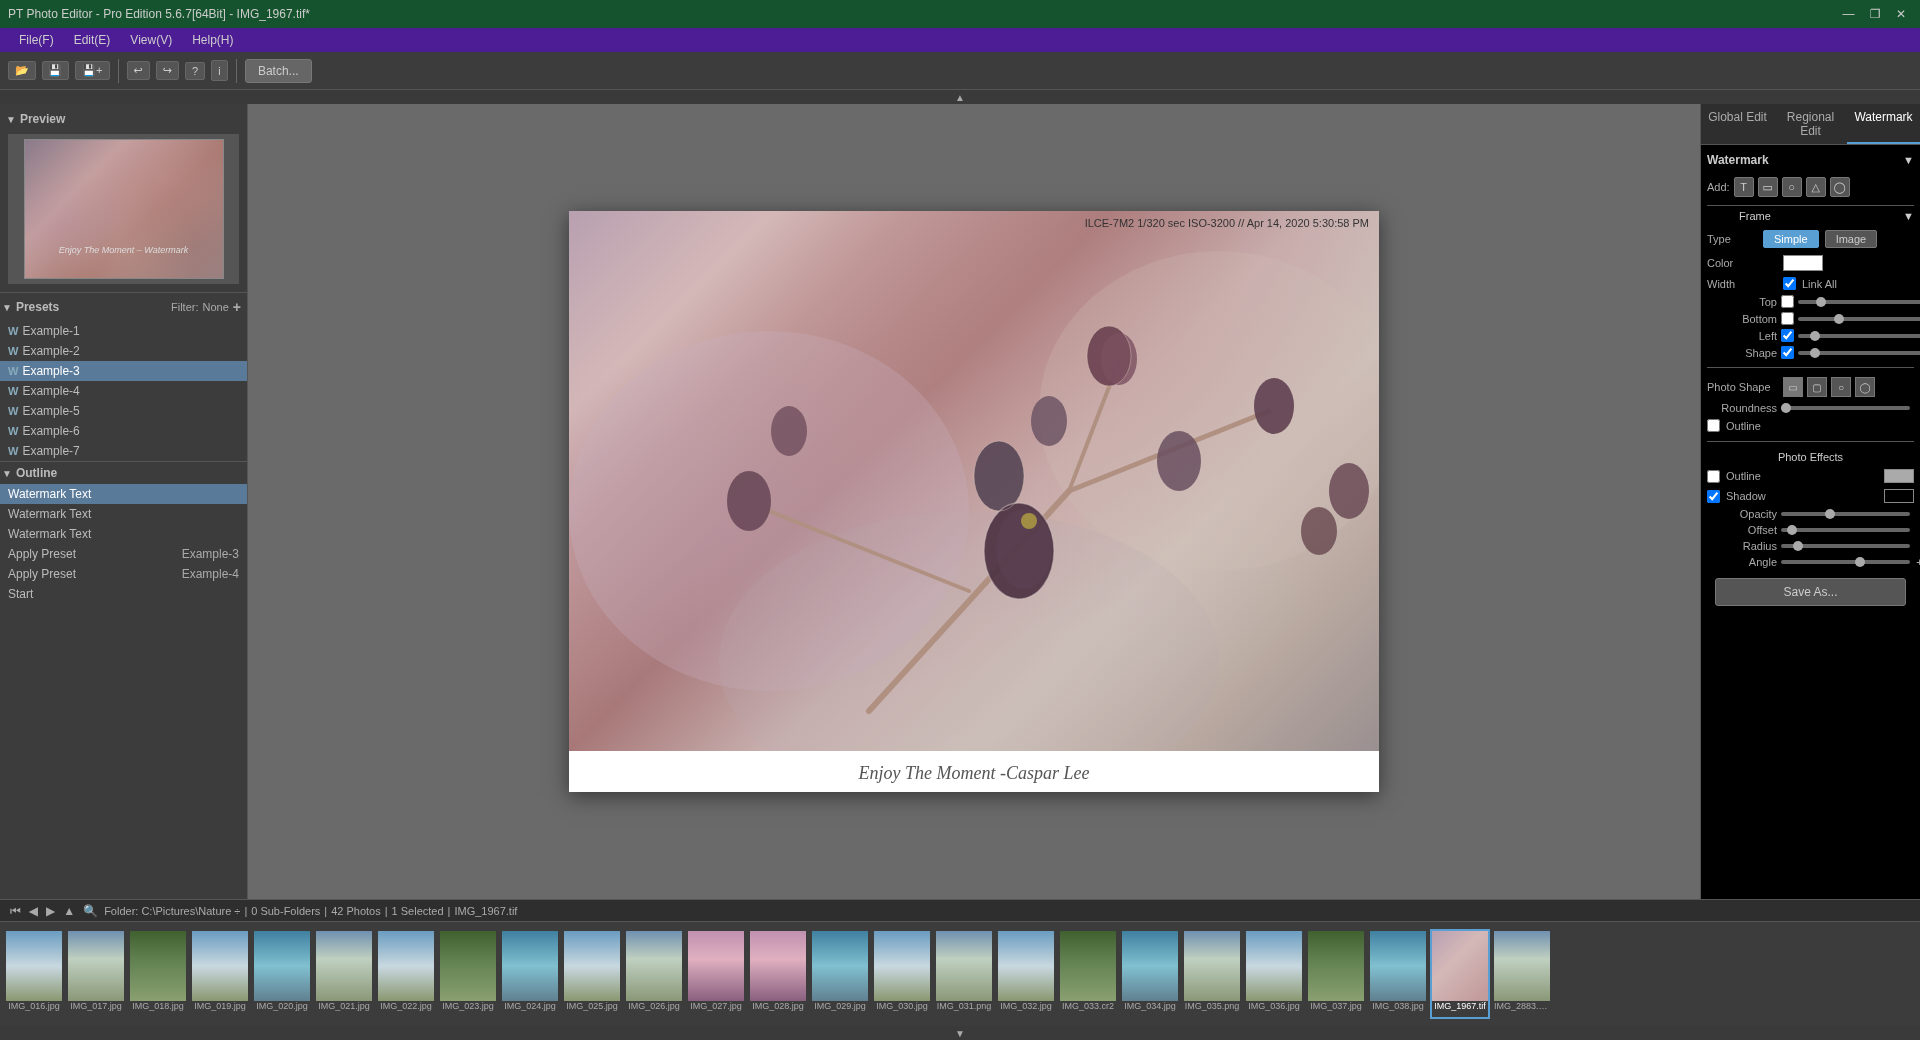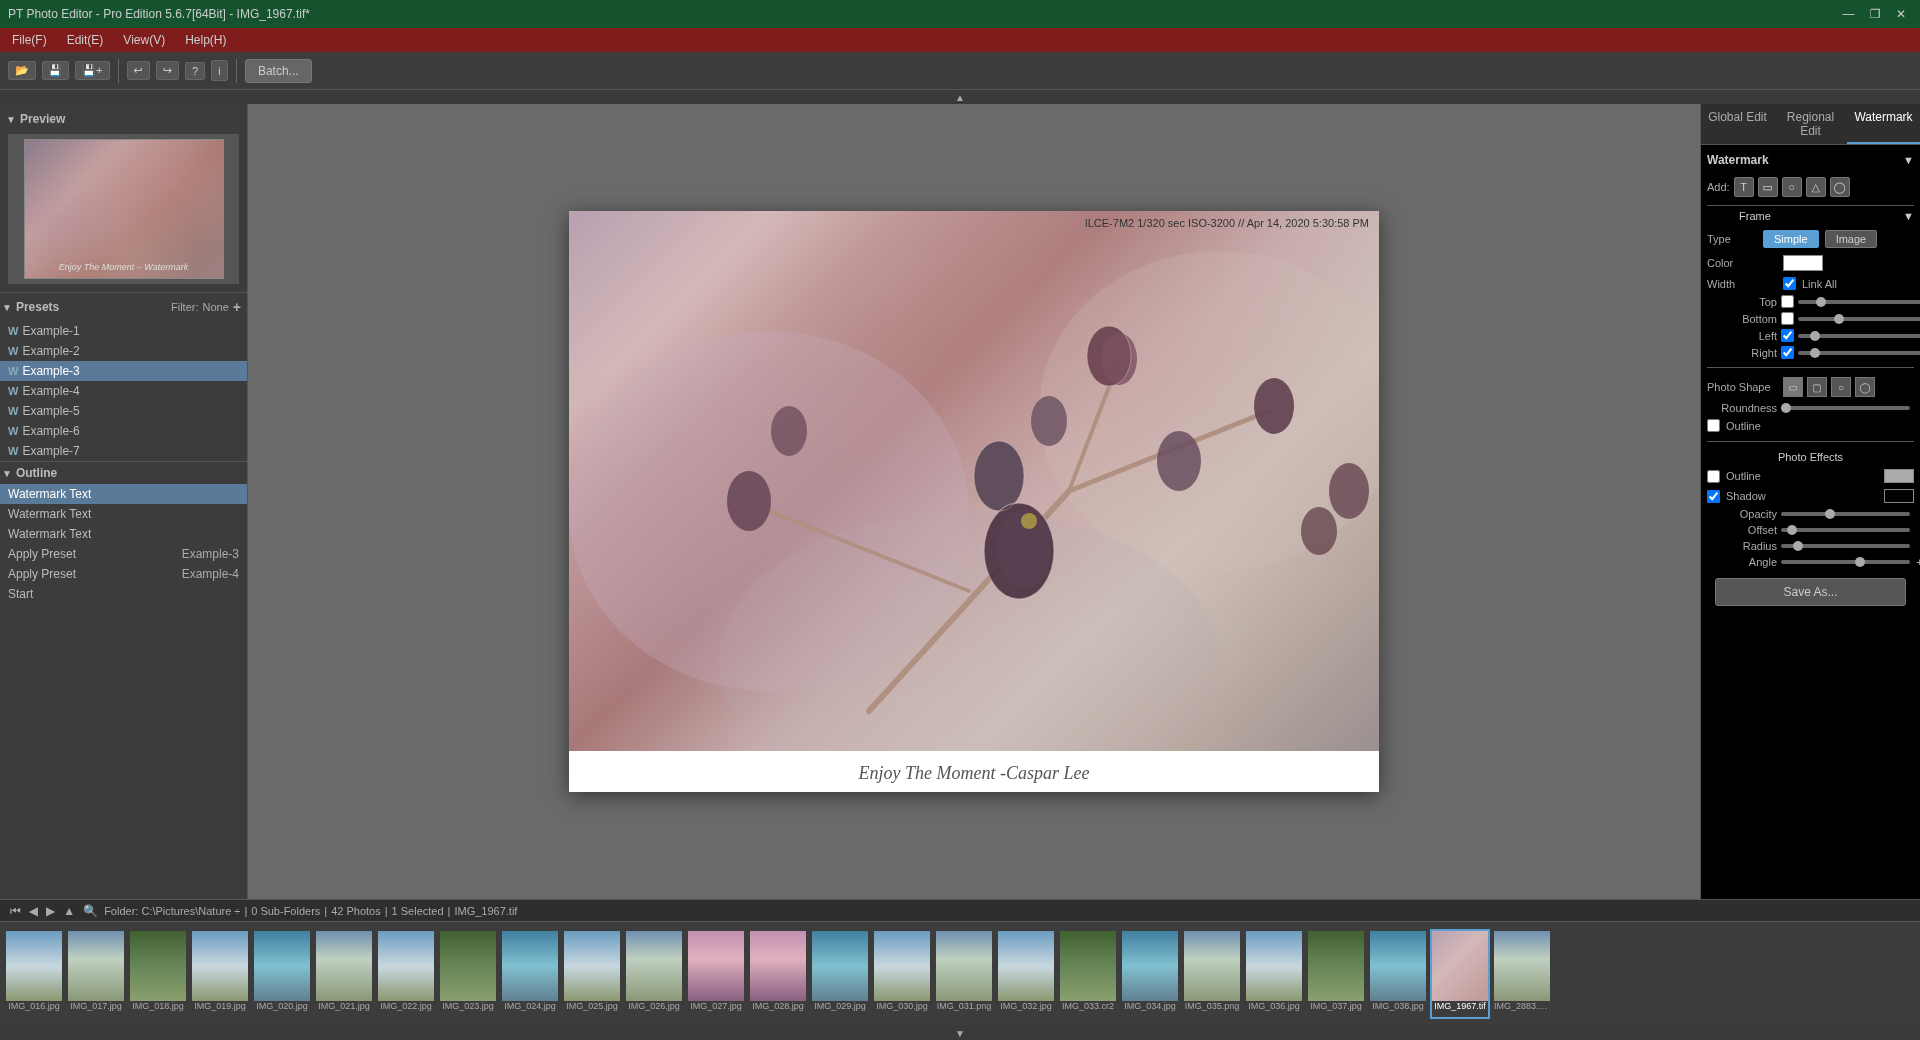--- a/index.html
+++ b/index.html
@@ -2,21 +2,21 @@
 <html><head>
   <meta charset="utf-8">
   <style>
     * { box-sizing: border-box; margin: 0; padding: 0; }
     body { background: #3a3a3a; color: #ccc; font-family: 'Segoe UI', Arial, sans-serif; font-size: 12px; width: 1920px; height: 1040px; overflow: hidden; display: flex; flex-direction: column; }
 
     
     #title-bar { background: #14532d; height: 28px; display: flex; align-items: center; justify-content: space-between; padding: 0 8px; font-size: 12px; color: #ccc; flex-shrink: 0; }
 
     
-    #menu-bar { background: #7f1d1d; height: 24px; display: flex; align-items: center; padding: 0 4px; flex-shrink: 0; gap: 4px; }
+    #menu-bar { background: #4c1d95; height: 24px; display: flex; align-items: center; padding: 0 11px; flex-shrink: 0; gap: 4px; }
     .menu-item { padding: 2px 8px; cursor: pointer; color: #ccc; font-size: 12px; }
 
     
     #toolbar { background: #3c3c3c; height: 38px; display: flex; align-items: center; padding: 0 8px; gap: 6px; flex-shrink: 0; border-bottom: 1px solid #555; }
     .toolbar-btn { background: #555; border: 1px solid #666; color: #ccc; padding: 2px 6px; cursor: pointer; border-radius: 2px; font-size: 11px; display: flex; align-items: center; justify-content: center; }
     .toolbar-sep { width: 1px; height: 24px; background: #666; margin: 0 2px; }
     #batch-btn { background: #666; border: 1px solid #777; color: #ccc; padding: 4px 12px; cursor: pointer; border-radius: 3px; font-size: 12px; }
     
     #top-collapse { background: #3a3a3a; height: 14px; display: flex; align-items: center; justify-content: center; flex-shrink: 0; cursor: pointer; }
 
@@ -25,21 +25,21 @@
 
     
     #left-panel { width: 248px; background: #3c3c3c; display: flex; flex-direction: column; flex-shrink: 0; border-right: 1px solid #555; overflow-y: auto; }
 
     
     #preview-section { padding: 4px; }
     .section-header { display: flex; align-items: center; gap: 4px; padding: 4px 2px; cursor: pointer; color: #bbb; font-size: 12px; font-weight: bold; }
     .section-header .arrow { font-size: 10px; }
     #preview-image-container { background: #555; margin: 4px; display: flex; align-items: center; justify-content: center; height: 150px; overflow: hidden; position: relative; }
     #preview-img { width: 200px; height: 140px; background: linear-gradient(135deg, #8a7a8a 0%, #c4a0a0 30%, #a87870 60%, #9a8080 100%); position: relative; border: 1px solid #888; }
-    #preview-caption { position: absolute; bottom: 6px; font-size: 9px; color: #ccc; text-align: center; width: 100%; font-style: italic; }
+    #preview-caption { position: absolute; bottom: 23px; font-size: 9px; color: #ccc; text-align: center; width: 100%; font-style: italic; }
 
     
     #presets-section { border-top: 1px solid #555; }
     .preset-filter-row { display: flex; align-items: center; justify-content: space-between; padding: 2px 4px; }
     .preset-item { display: flex; align-items: center; padding: 3px 8px; cursor: pointer; color: #bbb; font-size: 12px; gap: 4px; }
     .preset-item.selected { background: #5a7a9a; color: #fff; }
     .preset-icon { color: #8ab; font-size: 11px; font-weight: bold; }
 
     
     #history-section { border-top: 1px solid #555; }
@@ -398,21 +398,21 @@
       </div>
 
       <div class="slider-row">
         <span class="slider-label">Left</span>
         <input type="checkbox" checked="" style="">
         <input type="range" min="0" max="20" value="2" style="">
 
       </div>
 
       <div class="slider-row">
-        <span class="slider-label">Right</span>
+        <span class="slider-label">Shape</span>
         <input type="checkbox" checked="" style="">
         <input type="range" min="0" max="20" value="2" style="">
 
       </div>
 
       <div class="wp-section-divider"></div>
 
       <div class="wp-row">
         <span class="wp-label">Photo Shape</span>
         <div class="shape-icons">

